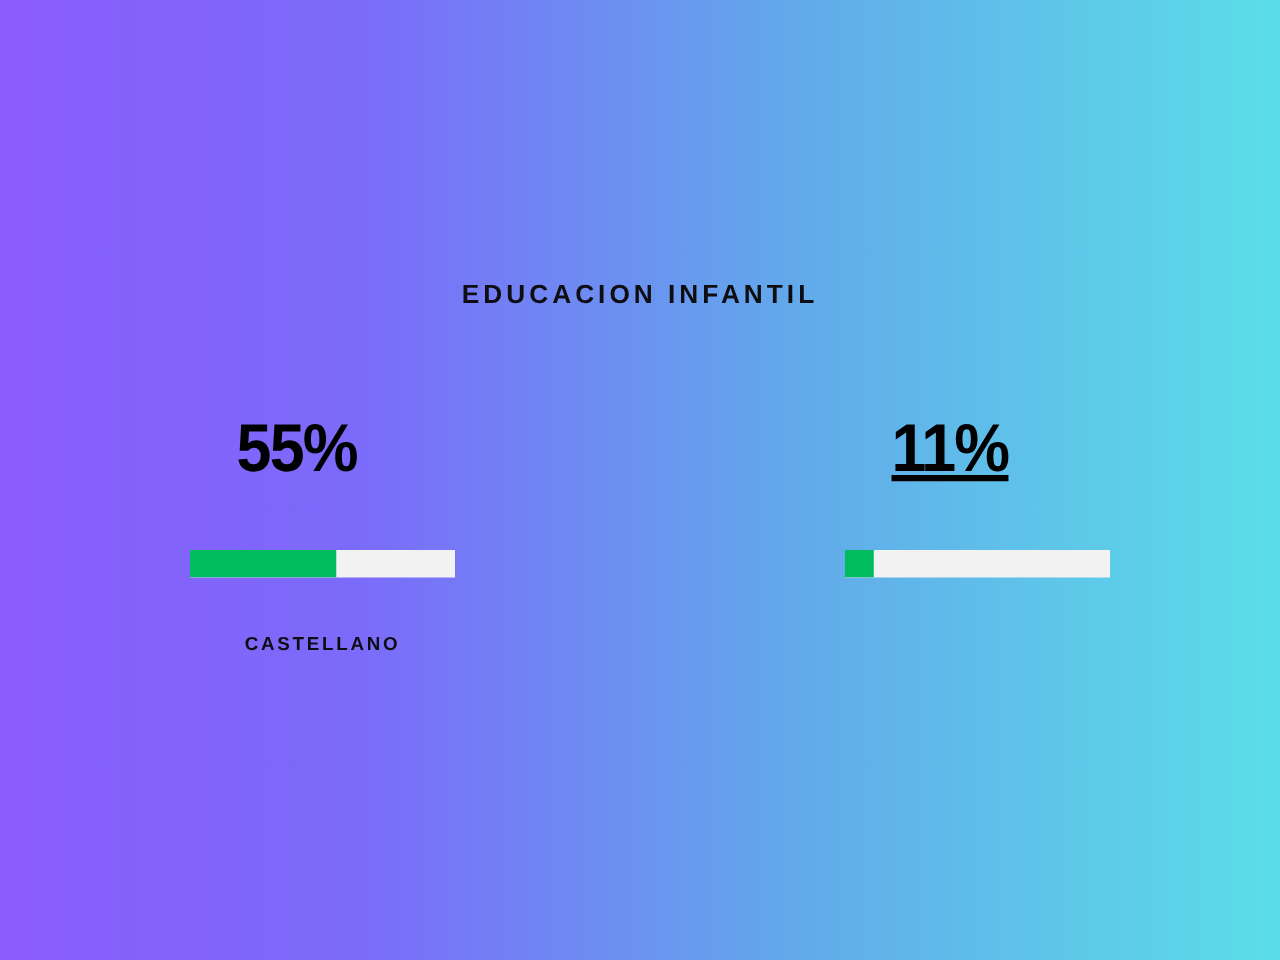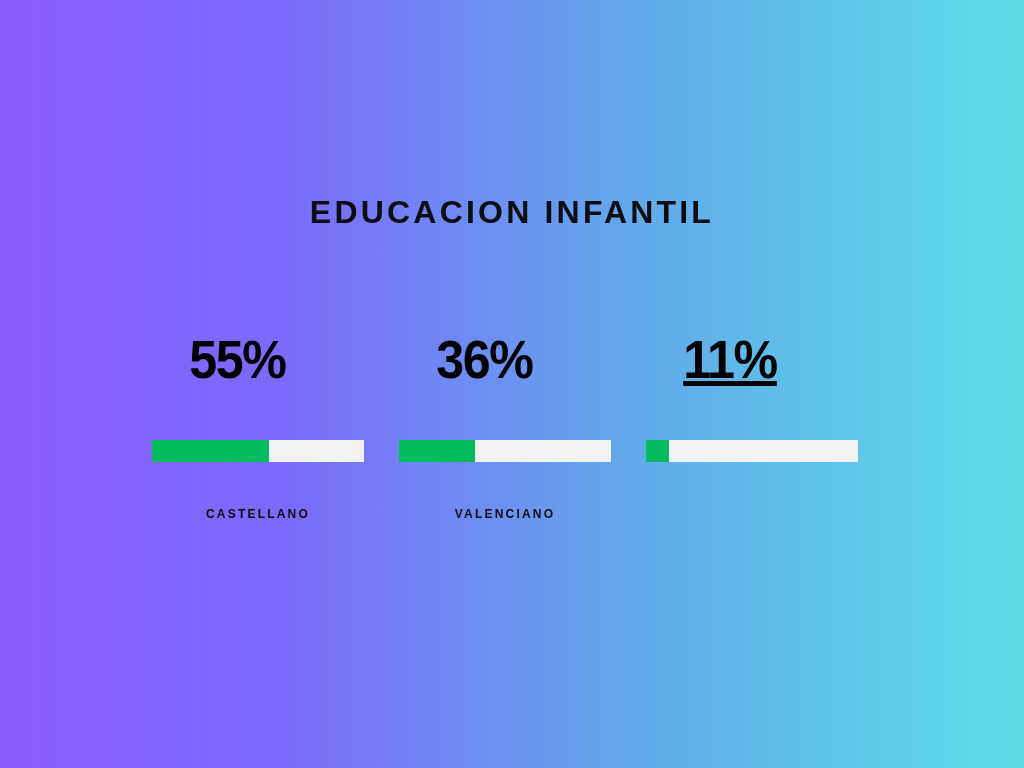--- a/index.html
+++ b/index.html
@@ -13,40 +13,40 @@
     font-family: "Liberation Sans", sans-serif;
   }
   #infographic {
     position: relative;
     width: 1024px;
     height: 768px;
     background: linear-gradient(90deg, #8b5cfb 0%, #7b6bfa 28%, #62a9ea 62%, #5bdee8 100%);
   }
   .title {
     position: absolute;
-    top: 195px;
+    top: 219px;
     left: 0;
     width: 1024px;
     text-align: center;
     font-family: "Liberation Sans", sans-serif;
-    font-size: 32px;
+    font-size: 21px;
     font-weight: bold;
     letter-spacing: 3.2px;
     color: #0d0d12;
     line-height: 34px;
     white-space: nowrap;
   }
   .columns {
     position: absolute;
     top: 330px;
     left: 152px;
     width: 736px;
     display: flex;
     flex-direction: row;
-    justify-content: flex-start;
+    justify-content: space-between;
   }
   .column {
     width: 212px;
     margin-right: 35px;
     display: flex;
     flex-direction: column;
     align-items: stretch;
   }
   .column:last-child {
     margin-right: 0;
@@ -77,21 +77,21 @@
     position: absolute;
     left: 0;
     top: 0;
     bottom: 0;
     background: #00bc5e;
   }
   .cat-label {
     margin-top: 45px;
     text-align: center;
     font-family: "Liberation Sans", sans-serif;
-    font-size: 12px;
+    font-size: 15px;
     font-weight: bold;
     letter-spacing: 2.2px;
     color: #0d0d12;
     white-space: nowrap;
   }
 </style>
 </head>
 <body>
 
 <div id="infographic">
@@ -101,27 +101,20 @@
   <div class="columns">
 
     <div class="column">
       <div class="pct">55%</div>
       <div class="bar-wrap">
         <div class="bar-fill" style="width: 55%;"></div>
       </div>
       <div class="cat-label">CASTELLANO</div>
     </div>
 
-    <div class="column">
-      <div class="pct">36%</div>
-      <div class="bar-wrap">
-        <div class="bar-fill" style="width: 36%;"></div>
-      </div>
-      <div class="cat-label">VALENCIANO</div>
-    </div>
 
     <div class="column">
       <div class="pct">11%</div>
       <div class="bar-wrap">
         <div class="bar-fill" style="width: 11%;"></div>
       </div>
     </div>
 
   </div>
 </div>

